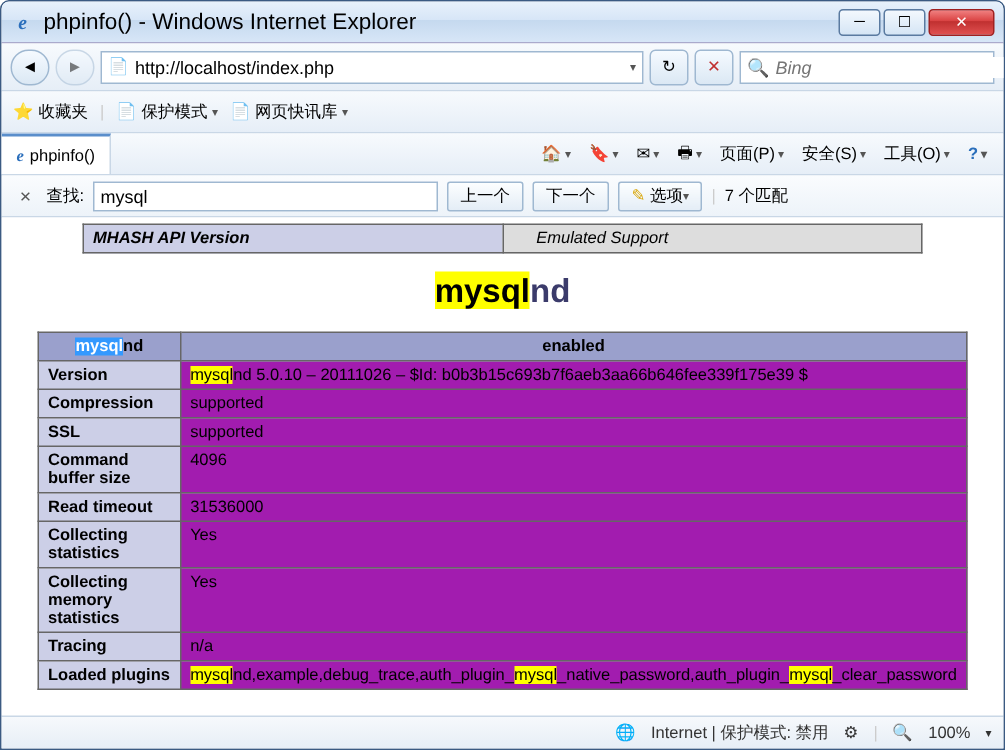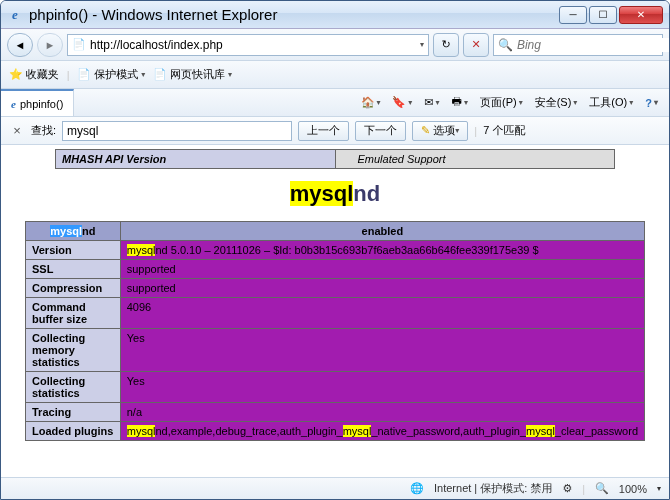--- a/index.html
+++ b/index.html
@@ -148,37 +148,41 @@
         <th><mark class="cur">mysql</mark><span>nd</span></th>
         <th>enabled</th>
       </tr>
       </tbody>
         <tbody id="rows">
           <tr>
             <td class="label">Version</td>
             <td class="val"><mark class="hl">mysql</mark>nd 5.0.10 – 20111026 – $Id: b0b3b15c693b7f6aeb3aa66b646fee339f175e39 $</td>
           </tr>
           <tr>
+            <td class="label">Compression</td>
+            <td class="val">supported</td>
+          </tr>
+          <tr>
             <td class="label">SSL</td>
             <td class="val">supported</td>
           </tr>
           <tr>
-            <td class="label">Compression</td>
-            <td class="val">supported</td>
-          </tr>
-          <tr>
             <td class="label">Command buffer size</td>
             <td class="val">4096</td>
           </tr>
           <tr>
+            <td class="label">Read timeout</td>
+            <td class="val">31536000</td>
+          </tr>
+          <tr>
+            <td class="label">Collecting statistics</td>
+            <td class="val">Yes</td>
+          </tr>
+          <tr>
             <td class="label">Collecting memory statistics</td>
-            <td class="val">Yes</td>
-          </tr>
-          <tr>
-            <td class="label">Collecting statistics</td>
             <td class="val">Yes</td>
           </tr>
           <tr>
             <td class="label">Tracing</td>
             <td class="val">n/a</td>
           </tr>
           <tr>
             <td class="label">Loaded plugins</td>
             <td class="val"><mark class="hl">mysql</mark>nd,example,debug_trace,auth_plugin_<mark class="hl">mysql</mark>_native_password,auth_plugin_<mark class="hl">mysql</mark>_clear_password</td>
           </tr>

